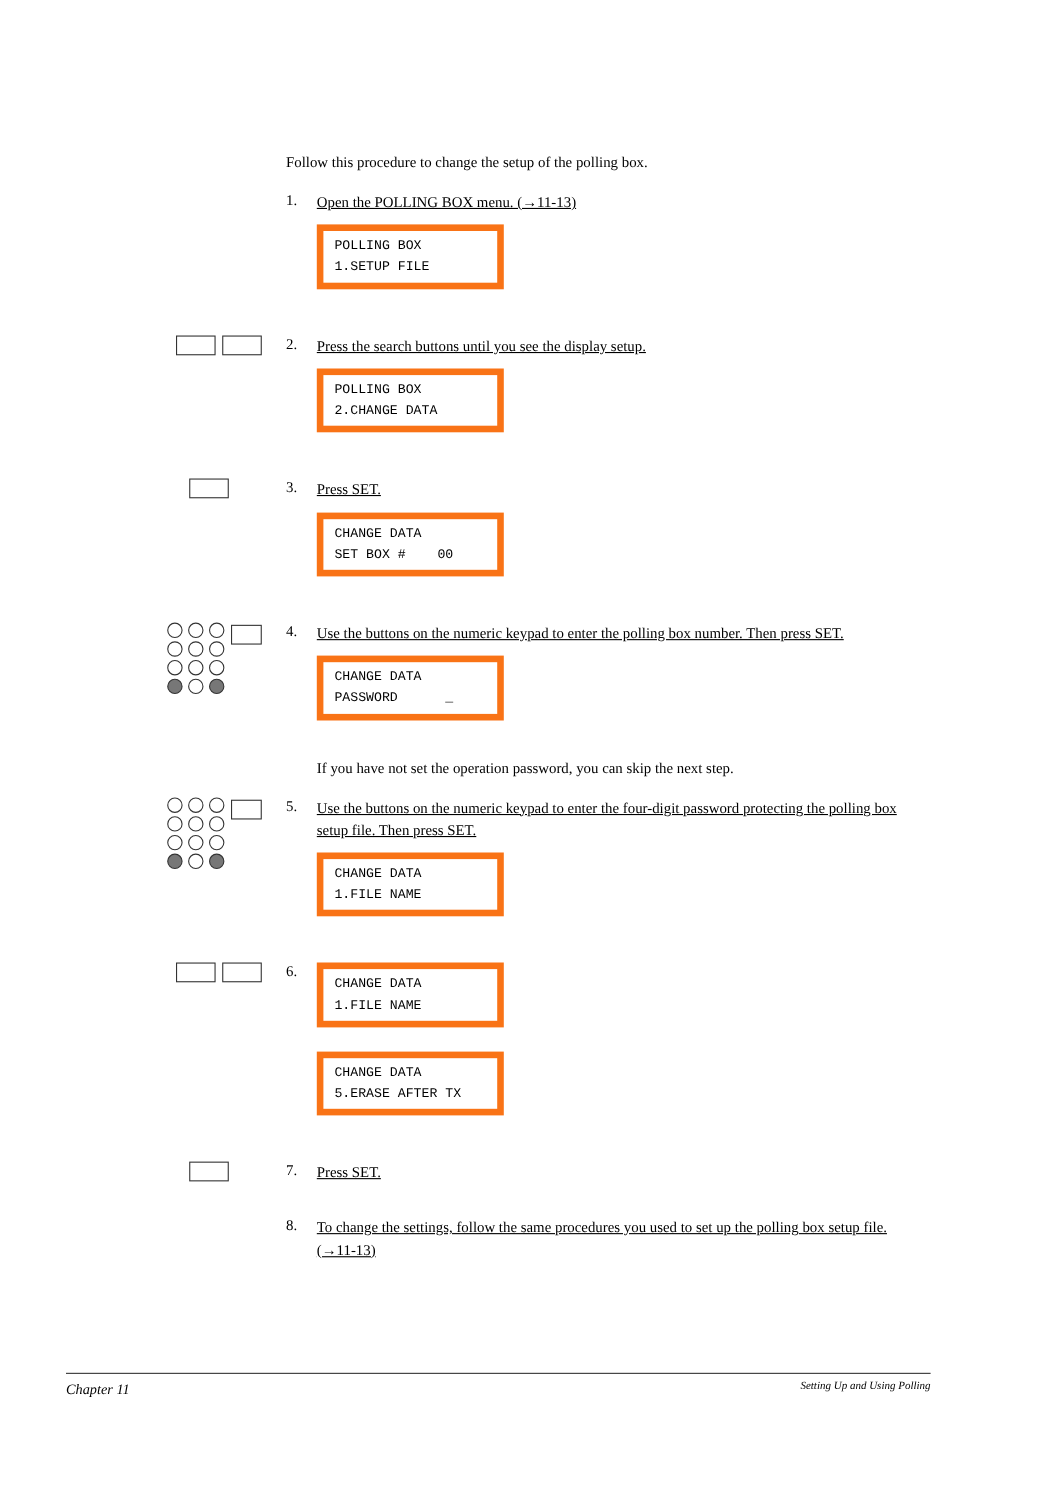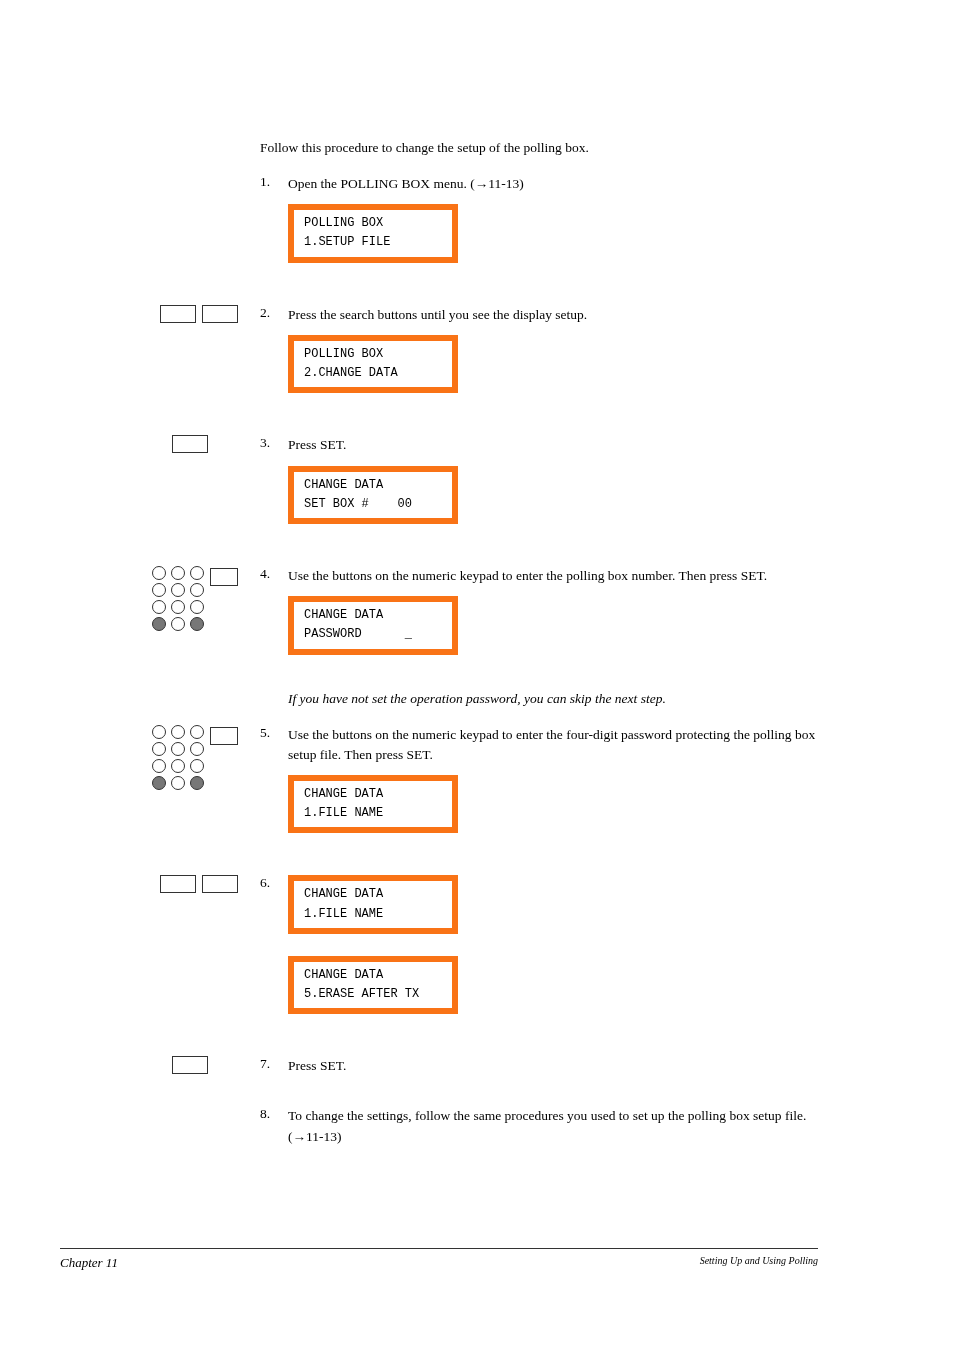--- a/index.html
+++ b/index.html
@@ -38,20 +38,21 @@
       align-items: flex-start;
     }
 
     .step-number {
       min-width: 28px;
       font-size: 13.5px;
     }
 
     .step-content {
       flex: 1;
+      text-decoration: underline;
     }
 
     .step-text {
       font-size: 13.5px;
       margin-bottom: 10px;
       line-height: 1.5;
     }
 
     .lcd-display {
       display: inline-block;
@@ -111,21 +112,21 @@
     .note-text {
       font-size: 13.5px;
       margin-bottom: 14px;
       margin-top: 6px;
     }
 
     .footer-line {
       position: absolute;
       bottom: 80px;
       left: 60px;
-      right: 72px;
+      right: 44px;
       border-top: 1px solid #333;
       padding-top: 6px;
       display: flex;
       justify-content: space-between;
     }
 
     .footer-left {
       font-style: italic;
       font-size: 13px;
     }
@@ -216,21 +217,21 @@
         <p class="step-text">Use the buttons on the numeric keypad to enter the polling box number. Then press SET.</p>
         <div class="display-block">
           <div class="lcd-display">
             CHANGE DATA<br>
             PASSWORD&nbsp;&nbsp;&nbsp;&nbsp;&nbsp;&nbsp;_
           </div>
         </div>
       </div>
     </div>
 
-    <div style="margin-bottom:18px; margin-left:28px;font-style:italic;">
+    <div style="margin-bottom:18px; margin-left:28px;">
       <p class="note-text">If you have not set the operation password, you can skip the next step.</p>
     </div>
 
     <div style="position:relative; margin-bottom:20px; display:flex; align-items:flex-start;">
       <div style="position:absolute; left:-108px; top:0; display:flex; gap:4px; align-items:flex-start;">
         <div class="keypad-grid">
           <div class="key-circle"></div>
           <div class="key-circle"></div>
           <div class="key-circle"></div>
           <div class="key-circle"></div>

